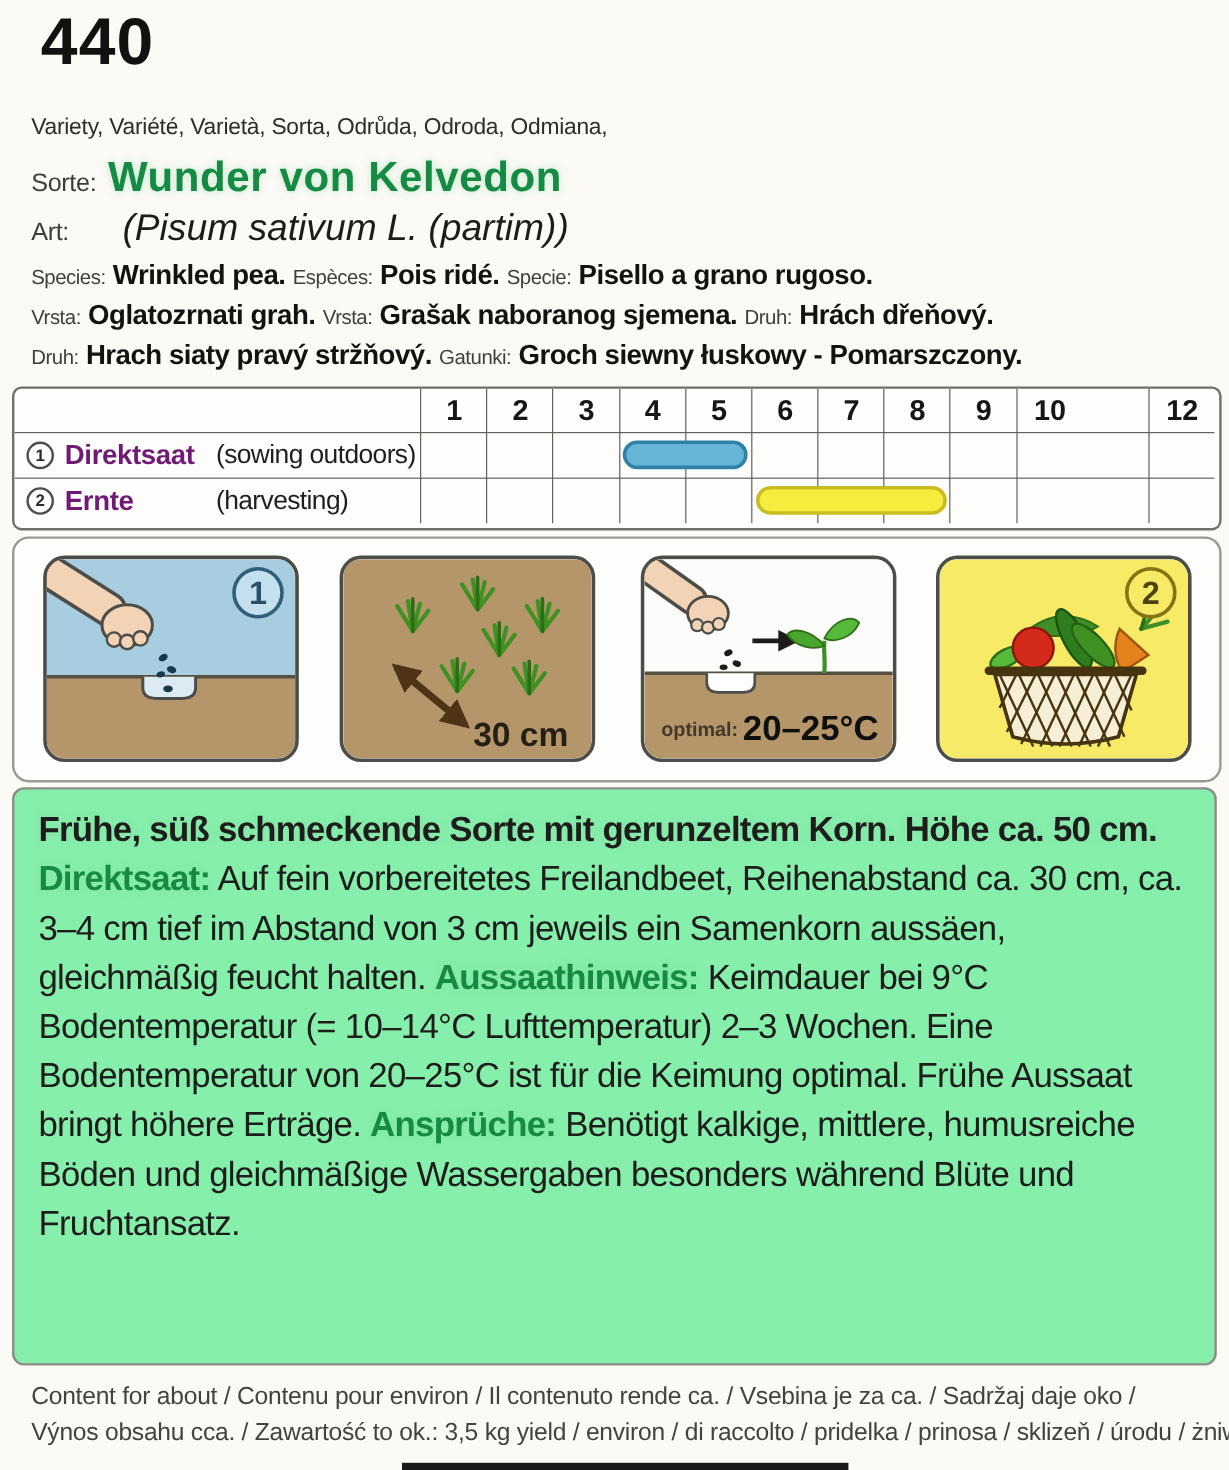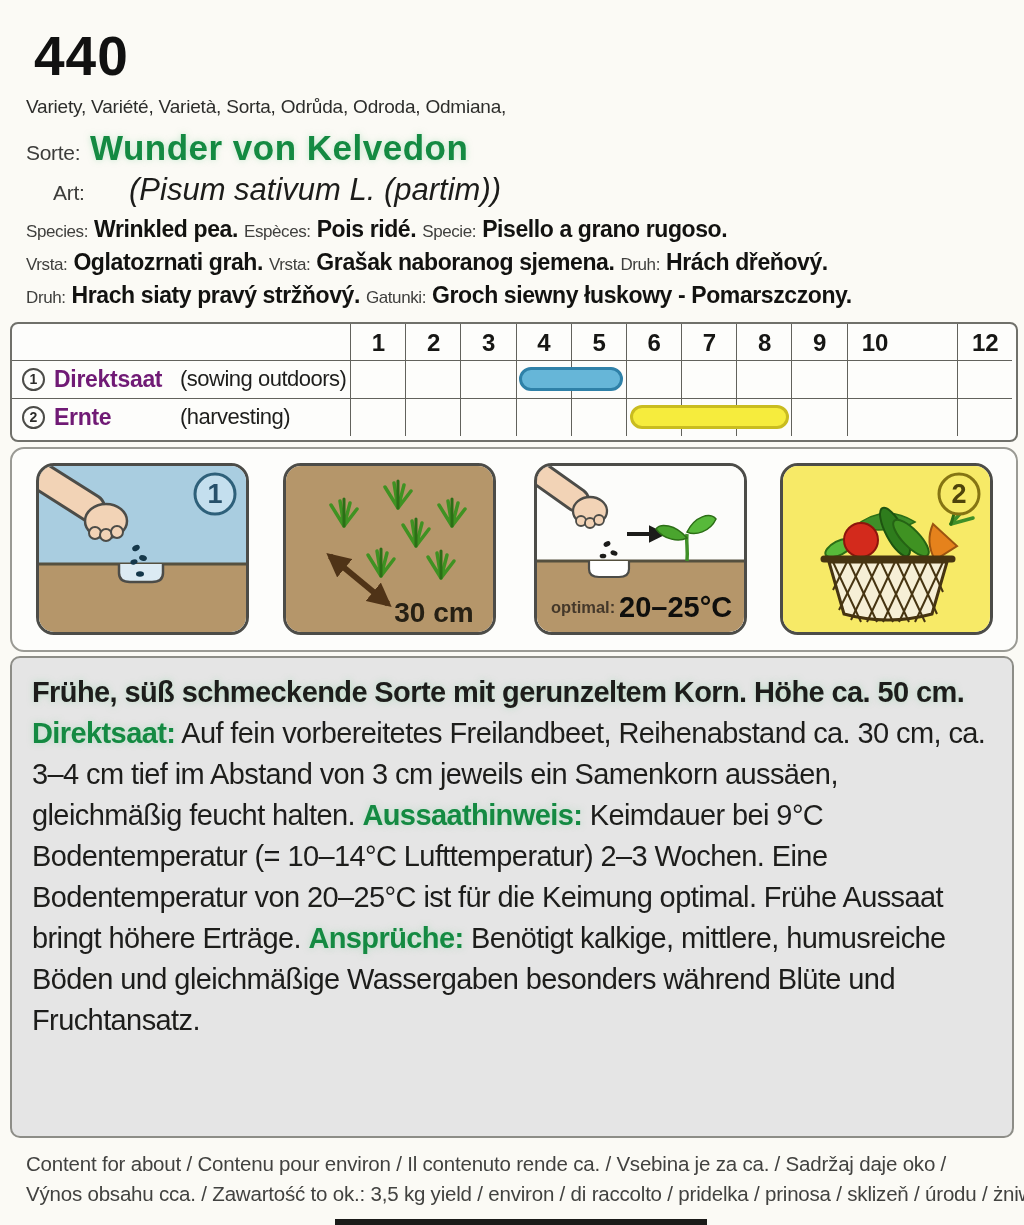--- a/index.html
+++ b/index.html
@@ -7,21 +7,21 @@
     width:1024px;height:1225px;
     background:#fbfaf5;
     font-family:"Liberation Sans",sans-serif;
     position:relative;
     color:#1a1a18;
     -webkit-font-smoothing:antialiased;
   }
   .abs{position:absolute;}
 
   
-  .page-number{left:34px;top:2px;font-size:55px;font-weight:bold;letter-spacing:1px;color:#111;margin-top:22px;}
+  .page-number{left:34px;top:2px;font-size:55px;font-weight:bold;letter-spacing:1px;color:#111;}
   .variety-line{left:26px;top:96px;font-size:19px;color:#2d2d2b;letter-spacing:-0.2px;}
   .label-sm{font-size:21px;color:#3c3c3a;letter-spacing:-0.3px;}
   .green{color:#148a42;text-shadow:0 0 6px rgba(140,215,165,0.5);}
   .head-row{display:flex;align-items:baseline;}
   .variety-name{font-size:35px;font-weight:bold;letter-spacing:0.5px;}
   .species-name{font-size:35px;font-weight:bold;letter-spacing:0.2px;}
   .latin{font-size:31px;font-style:italic;color:#1c1c1a;margin-left:12px;font-weight:500;}
   .lang-line{left:26px;font-size:23px;letter-spacing:-0.4px;white-space:nowrap;}
   .lang-line .lab{font-size:17px;color:#3f3f3d;font-weight:normal;}
   .lang-line .val{font-weight:bold;color:#121210;}
@@ -43,21 +43,21 @@
   .bar-yellow{background:#f6ec3d;border:3px solid #c9bc20;}
 
   
   .picto-wrap{left:10px;top:447px;width:1004px;height:201px;background:#fdfdfb;
               border:2px solid #9a9a94;border-radius:14px;}
   .picto{position:absolute;top:14px;width:213px;height:172px;border:3px solid #4c4c48;
          border-radius:18px;overflow:hidden;background:#fff;box-sizing:border-box;}
   .picto svg{display:block;width:100%;height:100%;}
 
   
-  .desc-box{left:10px;top:656px;width:1004px;height:482px;background:#e5e5e5;
+  .desc-box{left:10px;top:656px;width:1004px;height:482px;background:#86efac;
             border:2px solid #8d8d87;border-radius:10px;box-sizing:border-box;
             padding:14px 20px 0 20px;}
   .desc-box p{margin:0;font-size:29px;line-height:41px;letter-spacing:-0.6px;color:#1d1d1b;}
   .desc-box .g{font-weight:bold;color:#148a42;text-shadow:0 0 6px rgba(140,215,165,0.5);}
   .desc-box .headline{font-weight:bold;}
 
   
   .footer-line{left:26px;font-size:20.5px;color:#424240;letter-spacing:-0.2px;white-space:nowrap;}
   .bottom-strip{left:335px;top:1219px;width:372px;height:6px;background:#1b1b19;}
 </style>
@@ -67,21 +67,21 @@
 <div class="abs page-number">440</div>
 
 <div class="abs variety-line">Variety, Variété, Varietà, Sorta, Odrůda, Odroda, Odmiana,</div>
 
 <div class="abs head-row" style="left:26px;top:128px;">
   <span class="label-sm" style="width:64px;">Sorte:</span>
   <span class="variety-name green">Wunder von Kelvedon</span>
 </div>
 
 <div class="abs head-row" style="left:26px;top:172px;">
-  <span class="label-sm" style="width:64px;margin-left:27px;">Art:</span>
+  <span class="label-sm" style="width:64px;">Art:</span>
   <span class="latin">(Pisum sativum L. (partim))</span>
 </div>
 
 <div class="abs lang-line" style="top:216px;">
   <span class="lab">Species:</span>
   <span class="val">Wrinkled pea.</span>
   <span class="lab">Espèces:</span>
   <span class="val">Pois ridé.</span>
   <span class="lab">Specie:</span>
   <span class="val">Pisello a grano rugoso.</span>

